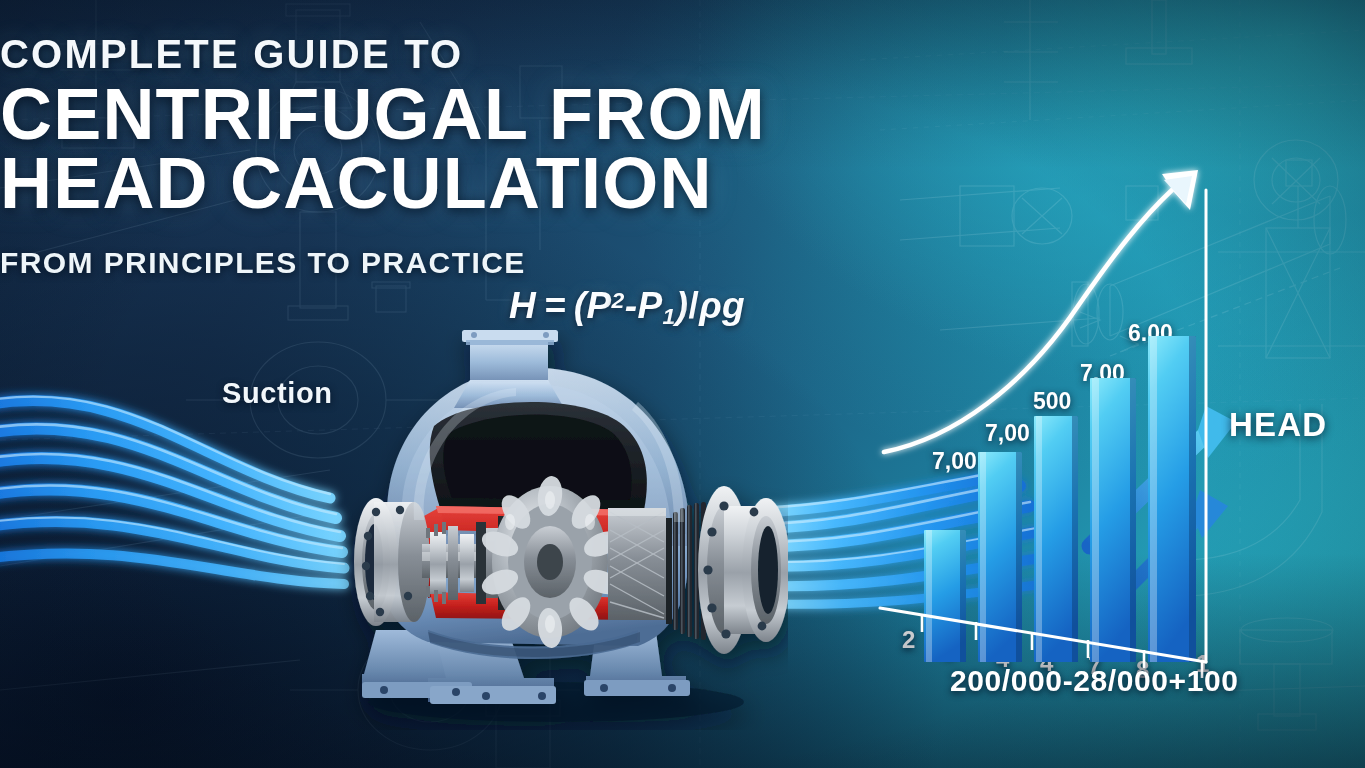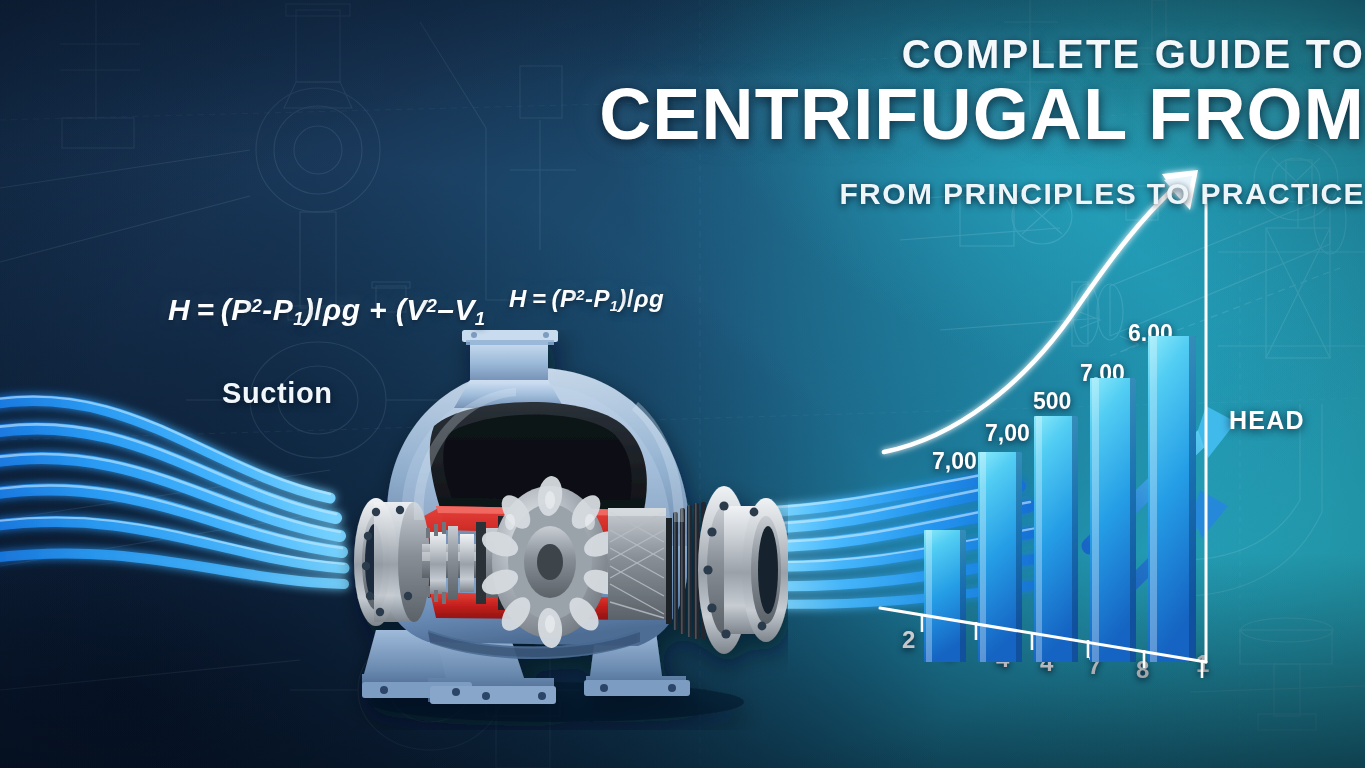--- a/index.html
+++ b/index.html
@@ -22,21 +22,21 @@
 
   
   .vignette {
     position:absolute; inset:0; pointer-events:none;
     background:
       radial-gradient(ellipse 1000px 620px at 660px 420px, rgba(0,0,0,0) 55%, rgba(3,12,26,.45) 100%),
       linear-gradient(to bottom, rgba(4,14,30,.30) 0%, rgba(0,0,0,0) 22%, rgba(0,0,0,0) 72%, rgba(3,10,24,.55) 100%);
   }
 
   
-  #headline { position:absolute; left:0; top:34px; width:1365px; text-align:right; z-index:24; }
+  #headline { position:absolute; left:0; top:34px; width:1365px; text-align:left; z-index:24; }
   .hl-pre {
     font-size:40px; font-weight:bold; letter-spacing:2.2px; color:#f4f8fb;
     text-shadow:0 2px 7px rgba(3,14,30,.75), 0 0 22px rgba(120,200,230,.30);
     line-height:1.04;
   }
   .hl-main {
     font-size:72px; font-weight:bold; letter-spacing:1.2px; color:#ffffff;
     text-shadow:0 3px 12px rgba(3,14,30,.80), 0 0 30px rgba(130,210,240,.26);
     line-height:1.02; margin-top:2px;
   }
@@ -50,29 +50,29 @@
   .formula {
     position:absolute; color:#fbfdff; font-style:italic; font-weight:bold;
     font-family:"Liberation Sans", sans-serif;
     text-shadow:0 2px 7px rgba(4,16,34,.9), 0 0 14px rgba(140,210,240,.30);
     white-space:nowrap; z-index:23; letter-spacing:.4px;
   }
   .formula sup, .formula sub { font-size:.62em; font-weight:bold; font-style:italic; }
   .formula sub { vertical-align:-.28em; }
   .formula sup { vertical-align:.45em; }
   .f1 { left:168px; top:293px; font-size:30px; }
-  .f2 { left:509px; top:285px; font-size:24px; }
+  .f2 { left:509px; top:285px; font-size:37px; }
   .f3 { left:596px; top:352px; font-size:30px; }
 
   .label-suction {
     position:absolute; left:222px; top:377px; font-size:29px; color:#f2f7fb;
     letter-spacing:.6px; text-shadow:0 2px 7px rgba(4,16,34,.85); z-index:23;font-weight:bold;
   }
   .label-head {
-    position:absolute; left:1229px; top:406px; font-size:25px; font-weight:bold;
+    position:absolute; left:1229px; top:406px; font-size:33px; font-weight:bold;
     color:#ffffff; letter-spacing:1.2px;
     text-shadow:0 2px 8px rgba(4,16,34,.8); z-index:25;
   }
 
   
   #chart { position:absolute; left:876px; top:170px; width:360px; height:500px; z-index:18; }
   .bar-label {
     position:absolute; color:#ffffff; font-size:23px; font-weight:bold;
     text-shadow:0 2px 7px rgba(4,16,34,.85); white-space:nowrap;
   }
@@ -461,26 +461,24 @@
       <path d="M762 508 C 846 504 906 488 1010 470" stroke-width="2.4"></path>
       <path d="M762 524 C 850 522 910 502 1020 482" stroke-width="2.6"></path>
       <path d="M762 542 C 852 542 916 524 1030 502" stroke-width="2.4"></path>
       <path d="M762 562 C 854 564 920 550 1036 528" stroke-width="2.0"></path>
     </g>
   </svg>
 
   <div id="headline">
     <div class="hl-pre">COMPLETE GUIDE TO</div>
     <div class="hl-main">CENTRIFUGAL FROM</div>
+    <div class="hl-main hl-main2">HEAD CACULATION</div>
     <div class="hl-sub">FROM PRINCIPLES TO PRACTICE</div>
   </div>
 
-  <div class="formula f1">
-    H = (P<sup>2</sup>-P<sub>1</sub>)<span style="font-style:normal">/</span>ρg&nbsp;+&nbsp;(V<sup>2</sup>–V<sub>1</sub>
-  </div>
   <div class="formula f2">
     H = (P<sup>2</sup>-P<sub>1</sub>)<span style="font-style:normal">/</span>ρg
   </div>
 
   <div class="label-suction">Suction</div>
 
   <svg id="chart" viewBox="0 0 360 500" width="360" height="500" style="overflow:visible">
     <defs>
       <linearGradient id="gArrowBlue1" x1="0" y1="1" x2="1" y2="0">
         <stop offset="0%" stop-color="#1862c9"></stop>
@@ -563,17 +561,18 @@
   <div class="bar-label" style="left:1128px; top:320px;">6.00</div>
 
   <div class="tick-label" style="left:902px; top:626px;">2</div>
   <div class="tick-label" style="left:943px; top:636px;">3</div>
   <div class="tick-label" style="left:996px; top:645px;">4</div>
   <div class="tick-label" style="left:1040px; top:649px;">4</div>
   <div class="tick-label" style="left:1088px; top:652px;">7</div>
   <div class="tick-label" style="left:1136px; top:656px;">8</div>
   <div class="tick-label" style="left:1196px; top:650px;">1</div>
 
+  <div class="axis-caption">200/000-28/000+100</div>
 
   <div class="label-head">HEAD</div>
 
   <div class="vignette"></div>
 </div>
 
 </body></html>

